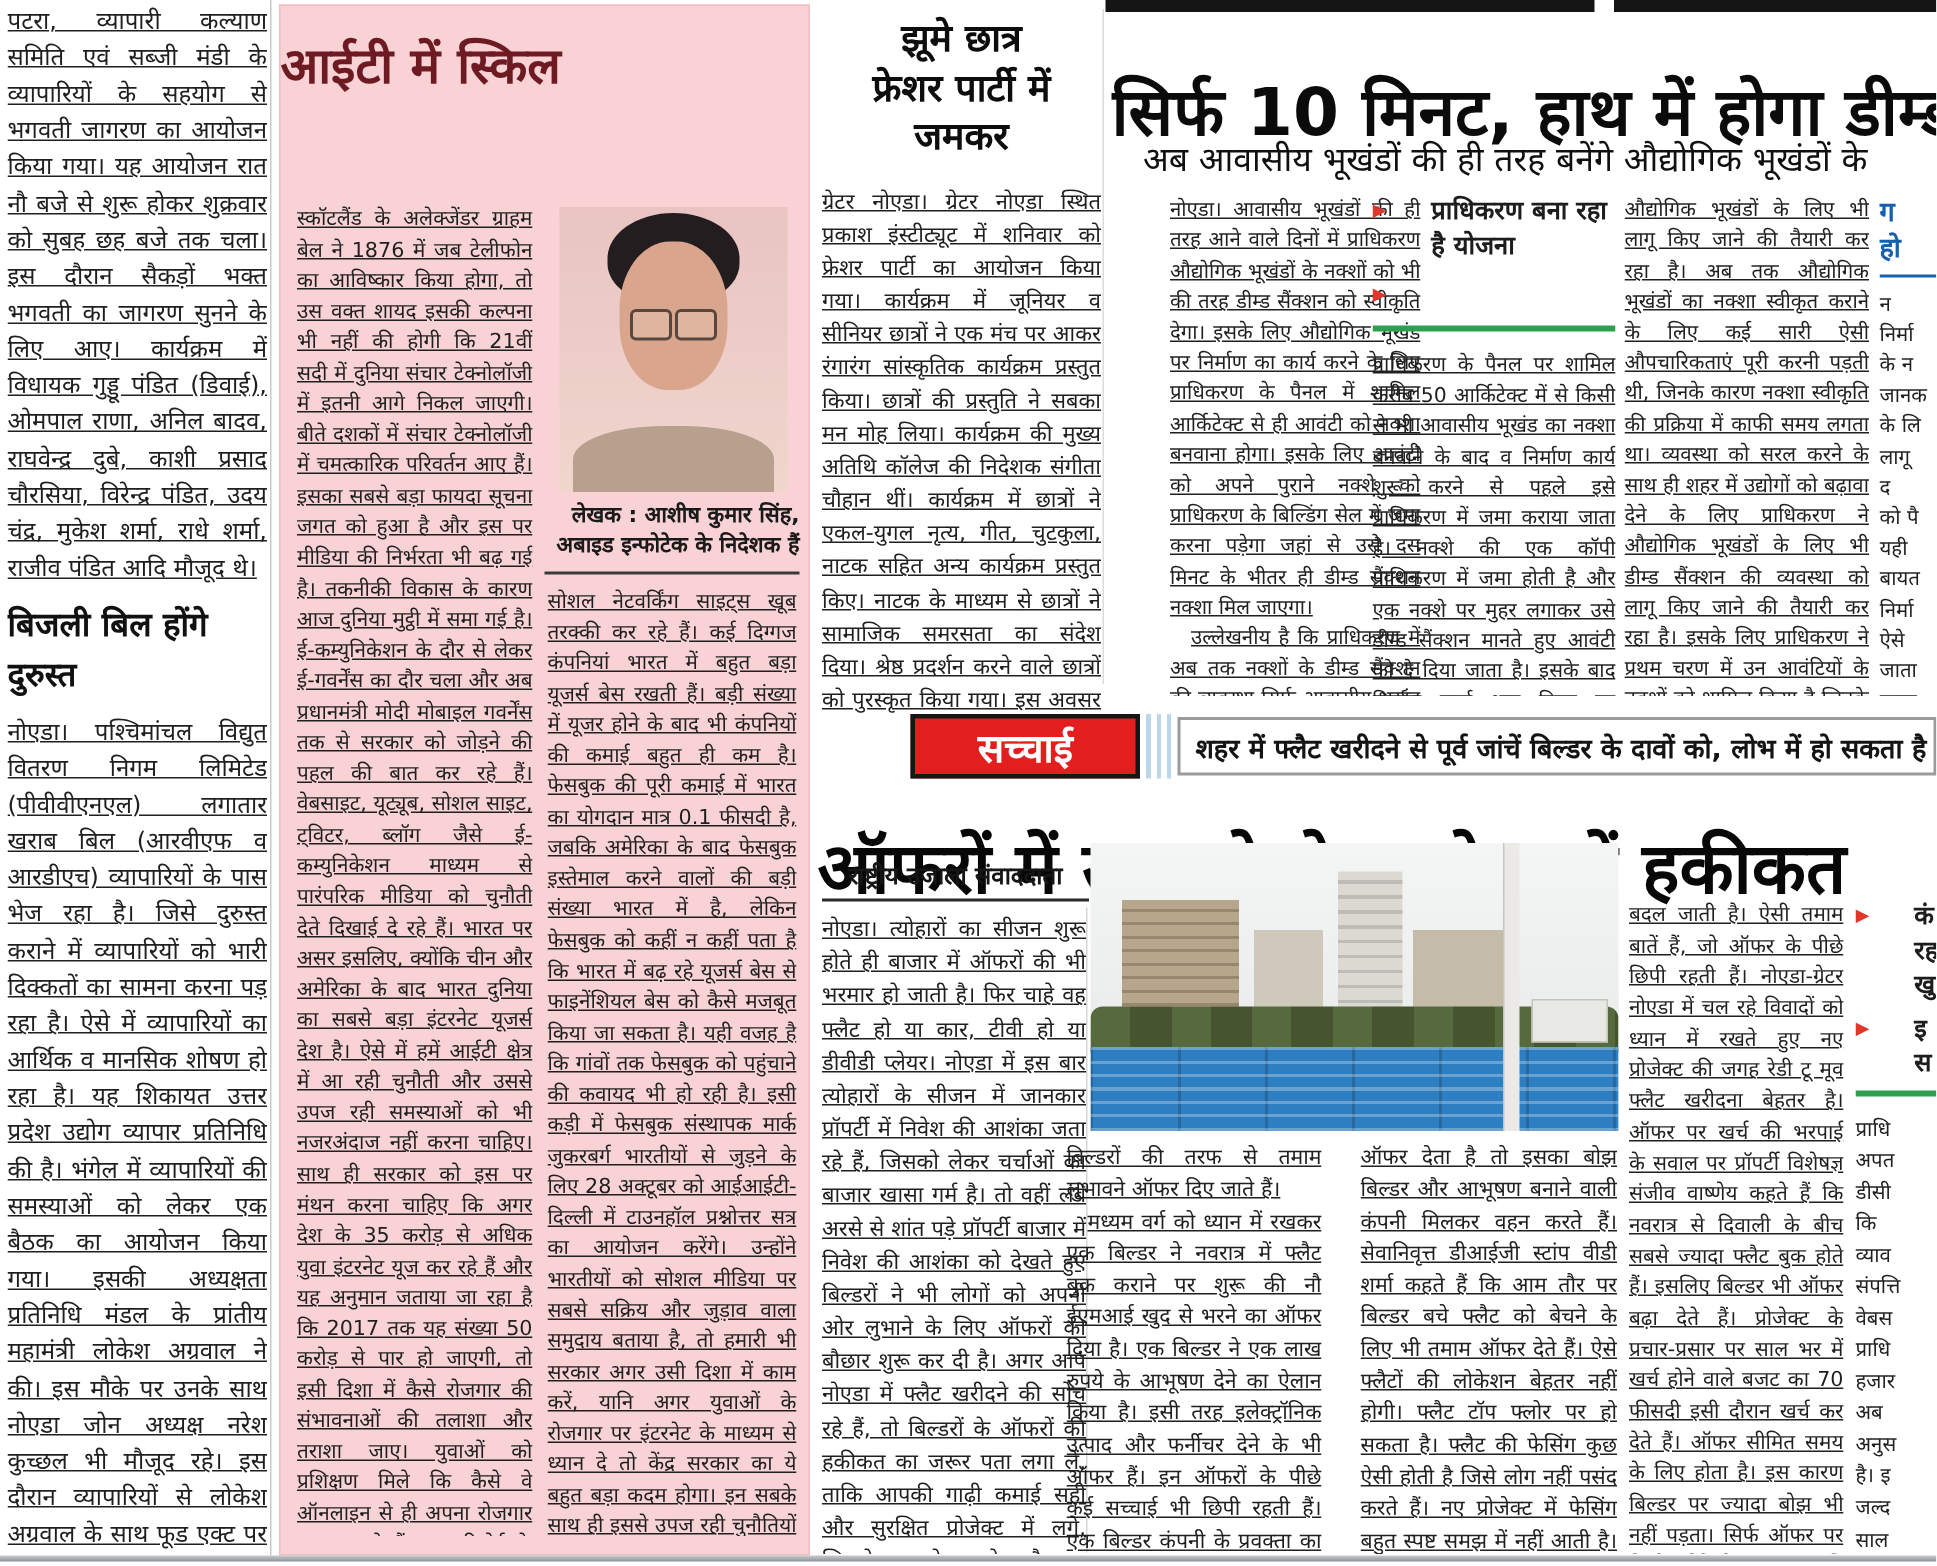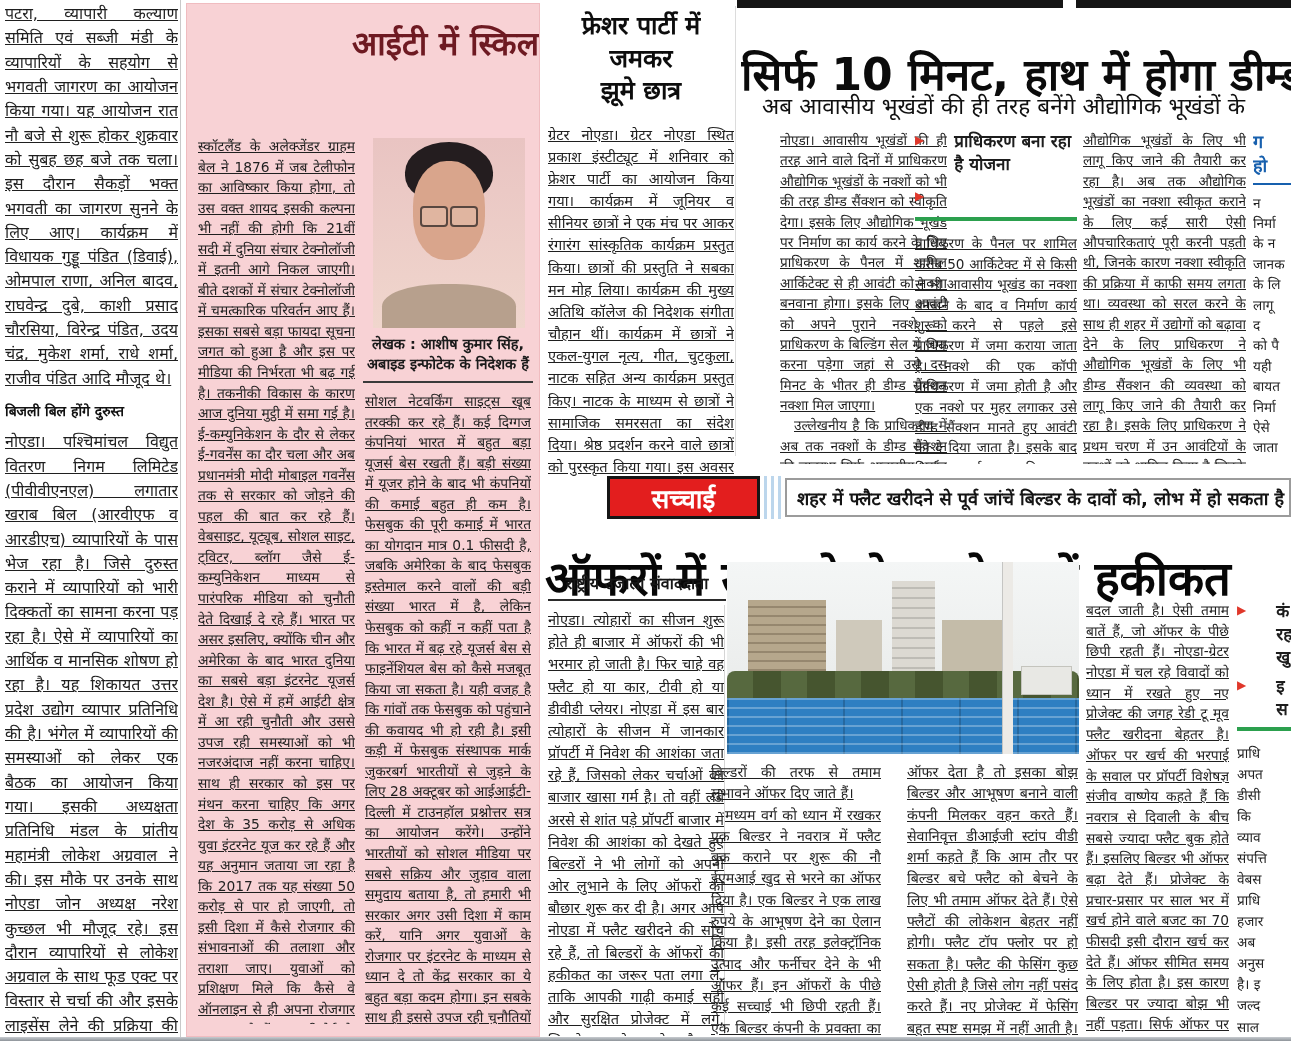--- a/index.html
+++ b/index.html
@@ -7,43 +7,43 @@
     position:relative; width:1291px; height:1044px; background:#ffffff;
     overflow:hidden; font-family:"DejaVu Sans", sans-serif; color:#1f1f1f;
   }
   .body-text { text-align:justify;text-decoration:underline; }
   .prelines { white-space:pre-line; }
   .indent { text-indent:14px; }
 
   
   .leftcol { position:absolute; left:5px; top:2px; width:173px; height:1032px; overflow:hidden;
              font-size:16px; line-height:1.52; }
-  .subhead-black { font-size:14px; font-weight:bold; color:#111; margin:10px 0 8px; text-align:left; }
+  .subhead-black { font-size:22px; font-weight:bold; color:#111; margin:10px 0 8px; text-align:left; }
   .vrule { position:absolute; width:1px; background:#c9c9c9; }
 
   
   .pinkbox { position:absolute; left:186px; top:3px; width:354px; height:1034px;
              background:#f8d2d5; border:1px solid #f0bcc0; overflow:hidden; box-sizing:border-box; }
-  .pink-headline { position:absolute; top:18px; left:0; width:100%; margin:0; text-align:right;
+  .pink-headline { position:absolute; top:18px; left:0; width:100%; margin:0; text-align:left;
                    color:#6e1a22; font-size:33px; font-weight:bold; line-height:1.32; }
   .hl-line { display:block; }
   .pink-colA { position:absolute; left:11px; top:132px; width:157px; height:888px;
                font-size:13.8px; line-height:1.49; overflow:hidden; }
   .author-photo { position:absolute; left:186px; top:134px; width:152px; height:190px;
                   background:linear-gradient(180deg,#e9c4c2,#f0d6cd); overflow:hidden; }
   .ap-hair { position:absolute; left:21%; top:2%; width:58%; height:32%; background:#241d1f;
              border-radius:50% 50% 45% 45%; }
   .ap-face { position:absolute; left:26%; top:12%; width:48%; height:52%; background:#d9a58c;
              border-radius:46% 46% 44% 44%; }
   .ap-glasses { position:absolute; left:27%; top:36%; width:46%; height:11%; display:flex; justify-content:center; }
   .lens { width:40%; height:100%; border:2px solid #584740; border-radius:4px; margin:0 2%;
           background:rgba(255,255,255,.18); box-sizing:border-box; }
   .ap-shirt { position:absolute; left:6%; bottom:-3%; width:88%; height:26%; background:#b7a08d;
               border-radius:45% 45% 0 0; }
-  .author-caption { position:absolute; left:176px; top:330px; width:170px; text-align:center;
+  .author-caption { position:absolute; left:176px; top:330px; width:170px; text-align:right;
                     font-weight:bold; font-size:14.5px; line-height:1.4; color:#1a1a1a; }
   .caption-rule { position:absolute; left:176px; top:377px; width:170px; height:2px; background:#3a3a3a; }
   .pink-colB { position:absolute; left:178px; top:387px; width:166px; height:633px;
                font-size:13.8px; line-height:1.49; overflow:hidden; }
 
   
   .fresher { position:absolute; left:548px; top:10px; width:186px; }
   .fresher-headline { margin:0 0 16px; font-size:25px; line-height:1.3; text-align:center; color:#0d0d0d; }
   .fresher-body { font-size:14.6px; line-height:1.52; height:356px; overflow:hidden; }
 
@@ -138,22 +138,22 @@
     <div class="author-caption">
       <div>लेखक : आशीष कुमार सिंह,</div>
       <div>अबाइड इन्फोटेक के निदेशक हैं</div>
     </div>
     <div class="caption-rule"></div>
     <div class="pink-colB body-text">सोशल नेटवर्किंग साइट्स खूब तरक्की कर रहे हैं। कई दिग्गज कंपनियां भारत में बहुत बड़ा यूजर्स बेस रखती हैं। बड़ी संख्या में यूजर होने के बाद भी कंपनियों की कमाई बहुत ही कम है। फेसबुक की पूरी कमाई में भारत का योगदान मात्र 0.1 फीसदी है, जबकि अमेरिका के बाद फेसबुक इस्तेमाल करने वालों की बड़ी संख्या भारत में है, लेकिन फेसबुक को कहीं न कहीं पता है कि भारत में बढ़ रहे यूजर्स बेस से फाइनेंशियल बेस को कैसे मजबूत किया जा सकता है। यही वजह है कि गांवों तक फेसबुक को पहुंचाने की कवायद भी हो रही है। इसी कड़ी में फेसबुक संस्थापक मार्क जुकरबर्ग भारतीयों से जुड़ने के लिए 28 अक्टूबर को आईआईटी- दिल्ली में टाउनहॉल प्रश्नोत्तर सत्र का आयोजन करेंगे। उन्होंने भारतीयों को सोशल मीडिया पर सबसे सक्रिय और जुड़ाव वाला समुदाय बताया है, तो हमारी भी सरकार अगर उसी दिशा में काम करें, यानि अगर युवाओं के रोजगार पर इंटरनेट के माध्यम से ध्यान दे तो केंद्र सरकार का ये बहुत बड़ा कदम होगा। इन सबके साथ ही इससे उपज रही चुनौतियों को कहीं नजरअंदाज नहीं करना चाहिए, क्योंकि संचार से जहां फायदा है, वहीं कई नुकसान भी हैं। एक क्लिक पर अभिव्यक्ति व्यक्त करने की आजादी से दूसरों के अधिकारों का हनन न हो, इस पर भी सरकार को सोचना होगा। साइबर आतंकवाद पहले से ही हावी है। ऐसे में इस ओर भी गाइडलाइंस होनी चाहिए। सरकार की व्यवस्थाओं पर अंकुश होना चाहिए।</div>
   </section>
 
   <section class="fresher">
     <h2 class="fresher-headline">
+      <span class="hl-line">झूमे छात्र</span>
       <span class="hl-line">फ्रेशर पार्टी में जमकर</span>
-      <span class="hl-line">झूमे छात्र</span>
     </h2>
     <div class="fresher-body body-text">ग्रेटर नोएडा। ग्रेटर नोएडा स्थित प्रकाश इंस्टीट्यूट में शनिवार को फ्रेशर पार्टी का आयोजन किया गया। कार्यक्रम में जूनियर व सीनियर छात्रों ने एक मंच पर आकर रंगारंग सांस्कृतिक कार्यक्रम प्रस्तुत किया। छात्रों की प्रस्तुति ने सबका मन मोह लिया। कार्यक्रम की मुख्य अतिथि कॉलेज की निदेशक संगीता चौहान थीं। कार्यक्रम में छात्रों ने एकल-युगल नृत्य, गीत, चुटकुला, नाटक सहित अन्य कार्यक्रम प्रस्तुत किए। नाटक के माध्यम से छात्रों ने सामाजिक समरसता का संदेश दिया। श्रेष्ठ प्रदर्शन करने वाले छात्रों को पुरस्कृत किया गया। इस अवसर पर लेखा विस्ट, निर्भया दुबे, देवेंद्र सिंह, संतोष सिंह सहित अन्य लोग उपस्थित थे।</div>
   </section>
   <div class="vrule" style="left:735px; top:6px; height:450px; background:#dcdcdc;"></div>
 
   <div class="bar-black" style="left:737px; width:326px;"></div>
   <div class="bar-black" style="left:1076px; width:215px;"></div>
   <h1 class="deemed-headline">सिर्फ 10 मिनट, हाथ में होगा डीम्ड सैंक्शन</h1>
   <div class="deemed-subhead">अब आवासीय भूखंडों की ही तरह बनेंगे औद्योगिक भूखंडों के</div>
 

